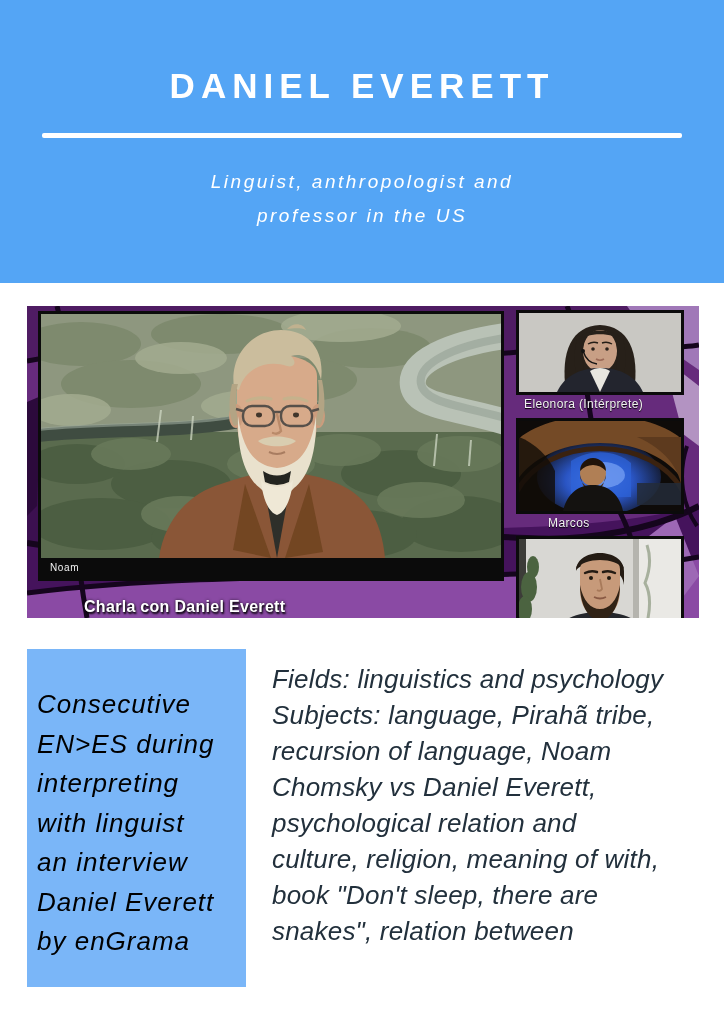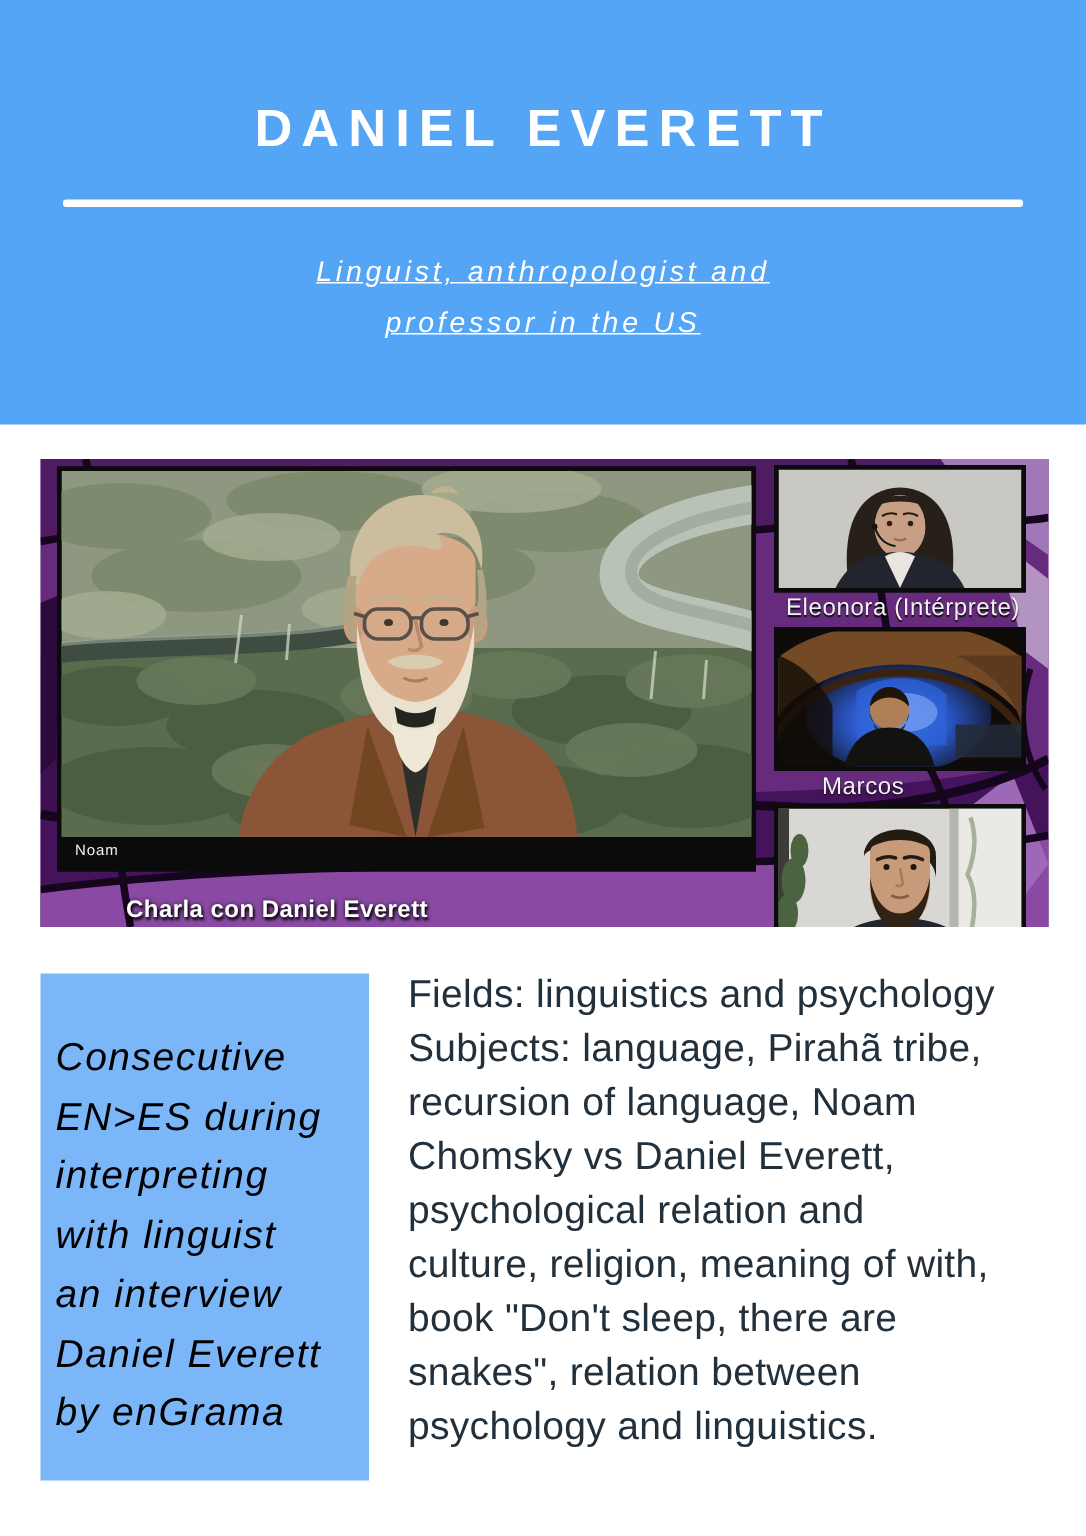--- a/index.html
+++ b/index.html
@@ -5,48 +5,48 @@
   html,body{margin:0;padding:0;background:#ffffff;}
   .page{position:relative;width:724px;height:1024px;background:#ffffff;overflow:hidden;
         font-family:"Liberation Sans",sans-serif;}
 
   
   .header{position:absolute;left:0;top:0;width:724px;height:283px;background:#54a5f5;}
   .title{position:absolute;left:0;top:66px;width:100%;margin:0;text-align:center;
          color:#ffffff;font-size:35px;font-weight:bold;letter-spacing:6px;}
   .divider{position:absolute;left:42px;top:133px;width:640px;height:5px;background:#ffffff;border-radius:2px;}
   .subtitle{position:absolute;left:0;top:165px;width:100%;margin:0;text-align:center;
-            color:#ffffff;font-style:italic;font-size:19px;letter-spacing:2.5px;line-height:34px;text-decoration:underline;}
+            color:#ffffff;font-style:italic;font-size:19px;letter-spacing:2.5px;line-height:34px;}
 
   
   .videocall{position:absolute;left:27px;top:306px;width:672px;height:312px;overflow:hidden;background:#662b7c;}
   .glass{position:absolute;left:0;top:0;width:672px;height:312px;}
   .main-video{position:absolute;left:11px;top:5px;width:466px;height:270px;
               background:#0b0b0b;border:3px solid #0b0b0b;box-sizing:border-box;}
   .scene{display:block;width:460px;height:244px;}
   .name-bar{height:20px;line-height:20px;background:#0b0b0b;color:#f2f2f2;
             font-size:10px;padding-left:9px;letter-spacing:.6px;}
   .caption{position:absolute;left:9px;bottom:2px;color:#ffffff;font-size:16px;font-weight:bold;
            letter-spacing:.3px;text-shadow:1px 2px 2px rgba(0,0,0,.95),0 0 3px rgba(0,0,0,.7);padding-left:48px;}
   .tile{position:absolute;left:489px;width:168px;border:3px solid #0b0b0b;box-sizing:border-box;background:#111;}
   .tile>svg{display:block;width:100%;height:100%;}
   .t1{top:4px;height:85px;}
   .t2{top:112px;height:96px;}
   .t3{top:230px;height:96px;}
-  .tlabel{position:absolute;left:497px;color:#f2f2f2;font-size:16px;letter-spacing:.4px;
+  .tlabel{position:absolute;left:497px;color:#f2f2f2;font-size:12px;letter-spacing:.4px;
           text-shadow:0 1px 1px #000;}
   .l1{top:91px;}
   .l2{top:210px;padding-left:24px;}
 
   
   .info-box{position:absolute;left:27px;top:649px;width:219px;height:338px;background:#7ab6f8;
             box-sizing:border-box;padding:36px 0 0 10px;color:#000000;
             font-style:italic;font-size:26px;line-height:39.5px;letter-spacing:1px;}
-  .details{position:absolute;left:272px;top:644px;width:434px;color:#22303c;
-           font-size:26px;line-height:36px;letter-spacing:.2px;}
+  .details{position:absolute;left:272px;top:661px;width:434px;color:#22303c;
+           font-style:italic;font-size:26px;line-height:36px;letter-spacing:.2px;}
 </style>
 </head>
 <body>
 
 <div class="page">
 
   <header class="header">
     <h1 class="title">DANIEL EVERETT</h1>
     <div class="divider"></div>
     <p class="subtitle">
@@ -256,16 +256,15 @@
 
   <section class="details">
     <div>Fields: linguistics and psychology</div>
     <div>Subjects: language, Pirahã tribe,</div>
     <div>recursion of language, Noam</div>
     <div>Chomsky vs Daniel Everett,</div>
     <div>psychological relation and</div>
     <div>culture, religion, meaning of with,</div>
     <div>book "Don't sleep, there are</div>
     <div>snakes", relation between</div>
-    <div>psychology and linguistics.</div>
   </section>
 
 </div>
 
 </body></html>

